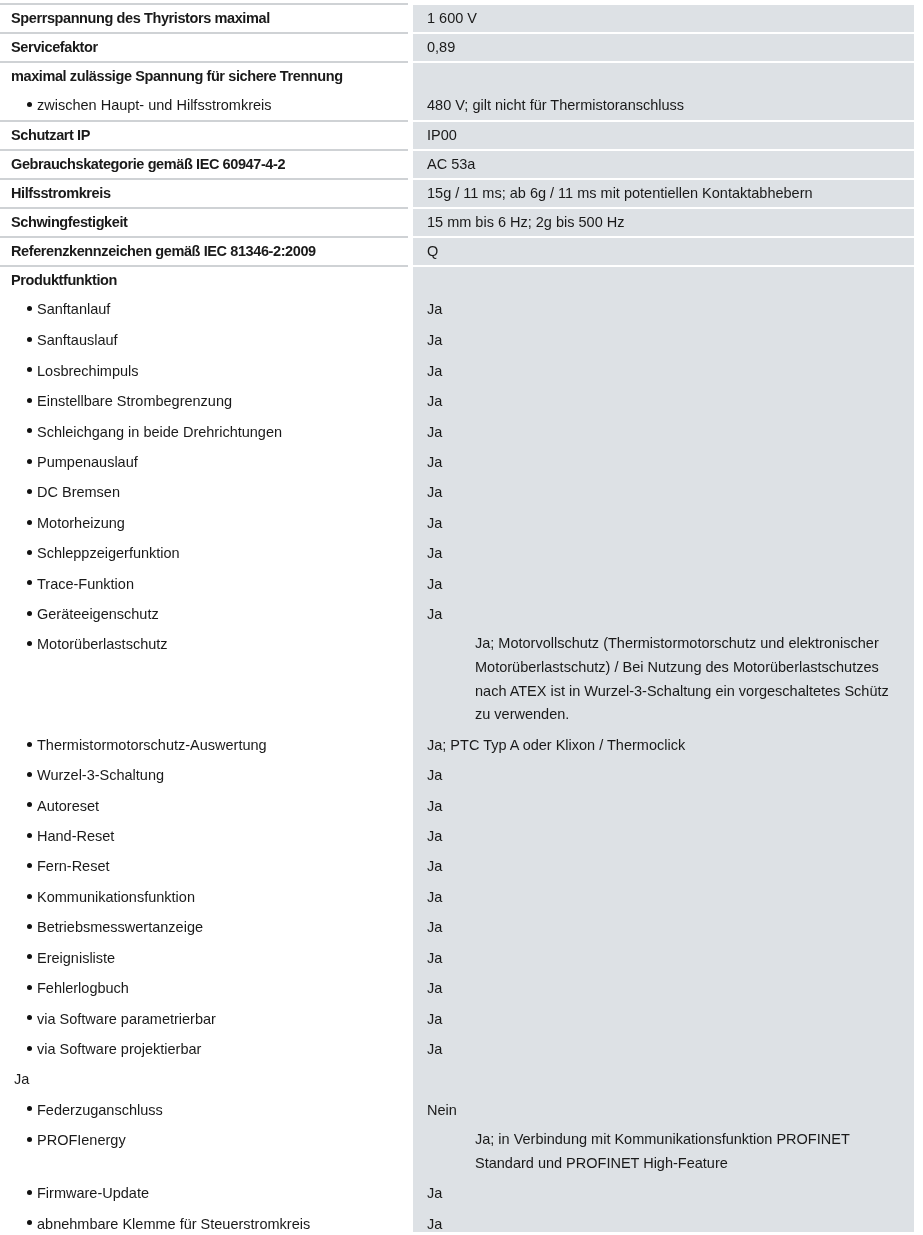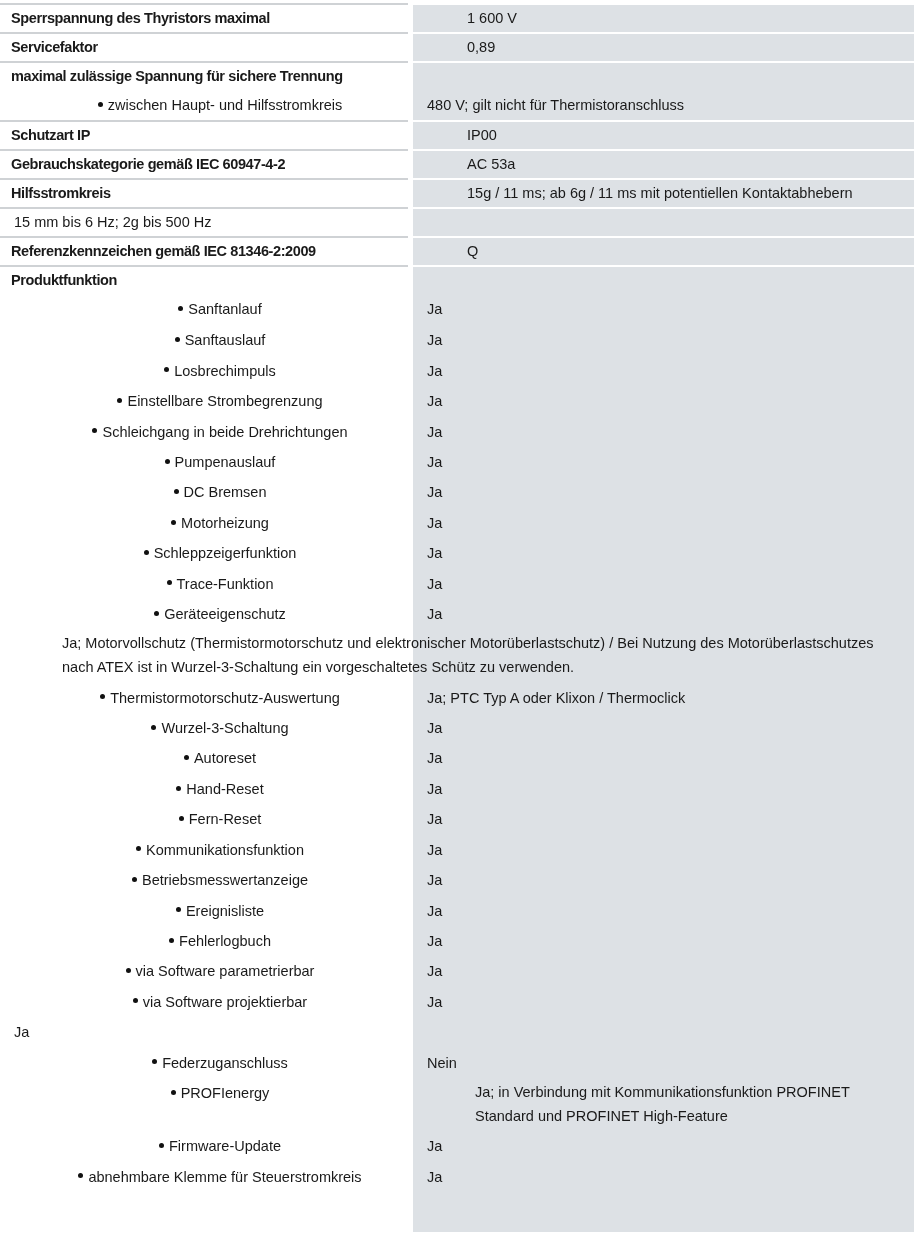--- a/index.html
+++ b/index.html
@@ -29,21 +29,20 @@
     left: 0;
     top: 3px;
     width: 914px;
   }
   .row {
     display: flex;
     position: relative;
   }
   .row.main {
     border-top: 2px solid transparent;
-    gap: 40px;
   }
   .row.main::before {
     content: "";
     position: absolute;
     left: 0;
     top: -2px;
     width: 408px;
     height: 2px;
     background: #cfd2d5;
   }
@@ -63,21 +62,20 @@
     line-height: 27px;
     flex: none;
   }
   .row.main .label {
     font-weight: bold;
     letter-spacing: -0.4px;
   }
   .row.sub .label {
     padding-left: 27px;
     line-height: 30.4px;
-    text-align: center;
   }
   .bullet {
     display: inline-block;
     width: 5px;
     height: 5px;
     border-radius: 50%;
     background: #111;
     vertical-align: middle;
     margin-right: 5px;
     position: relative;
@@ -142,20 +140,21 @@
     <div class="label">Gebrauchskategorie gemäß IEC 60947-4-2</div>
     <div class="value">AC 53a</div>
   </div>
 
   <div class="row main">
     <div class="label">Hilfsstromkreis</div>
     <div class="value">15g / 11 ms; ab 6g / 11 ms mit potentiellen Kontaktabhebern</div>
   </div>
 
   <div class="row main">
+    <div class="label">Schwingfestigkeit</div>
     <div class="value">15 mm bis 6 Hz; 2g bis 500 Hz</div>
   </div>
 
   <div class="row main">
     <div class="label">Referenzkennzeichen gemäß IEC 81346-2:2009</div>
     <div class="value">Q</div>
   </div>
 
   <div class="row main">
     <div class="label">Produktfunktion</div>
@@ -201,20 +200,21 @@
       </div>
       <div class="row sub">
         <div class="label"><span class="bullet"></span><span>Trace-Funktion</span></div>
         <div class="value">Ja</div>
       </div>
       <div class="row sub">
         <div class="label"><span class="bullet"></span><span>Geräteeigenschutz</span></div>
         <div class="value">Ja</div>
       </div>
       <div class="row sub multi">
+        <div class="label"><span class="bullet"></span><span>Motorüberlastschutz</span></div>
         <div class="value">Ja; Motorvollschutz (Thermistormotorschutz und elektronischer Motorüberlastschutz) / Bei Nutzung des Motorüberlastschutzes nach ATEX ist in Wurzel-3-Schaltung ein vorgeschaltetes Schütz zu verwenden.</div>
       </div>
       <div class="row sub">
         <div class="label"><span class="bullet"></span><span>Thermistormotorschutz-Auswertung</span></div>
         <div class="value">Ja; PTC Typ A oder Klixon / Thermoclick</div>
       </div>
       <div class="row sub">
         <div class="label"><span class="bullet"></span><span>Wurzel-3-Schaltung</span></div>
         <div class="value">Ja</div>
       </div>

